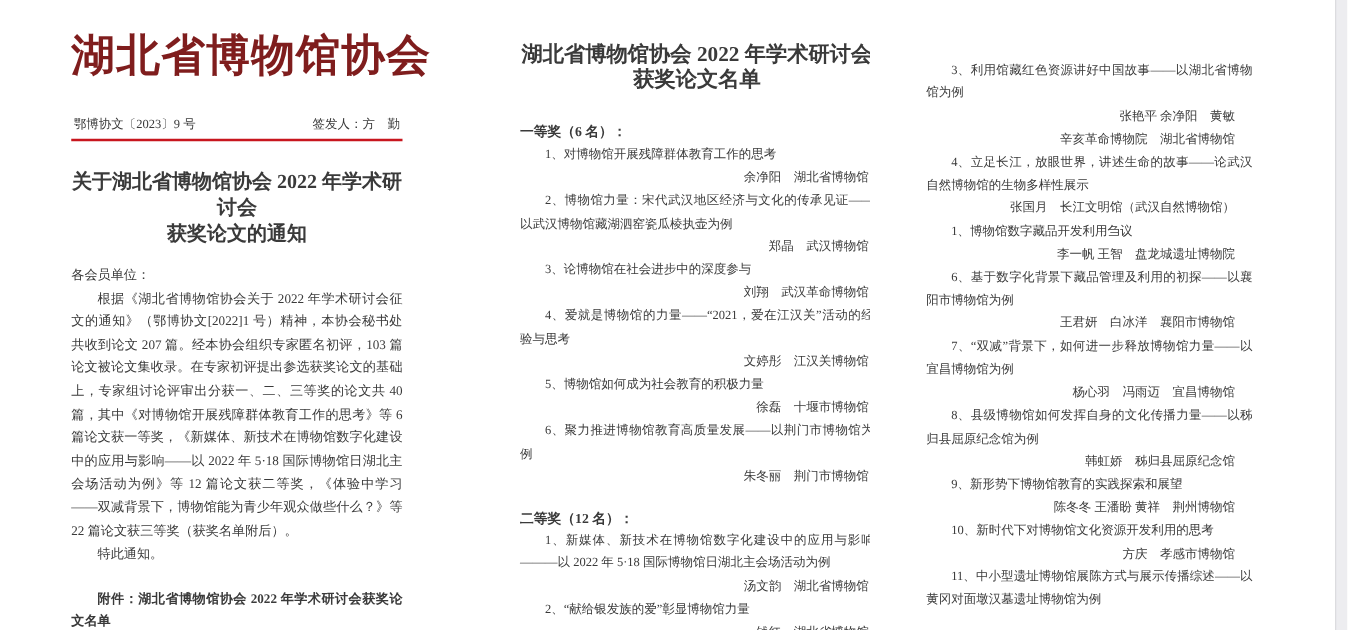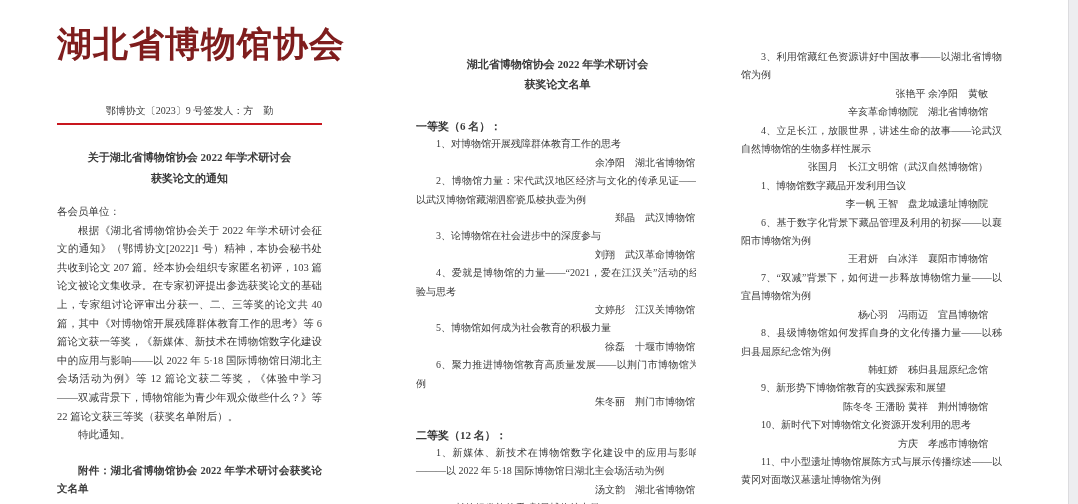--- a/index.html
+++ b/index.html
@@ -11,36 +11,36 @@
     -webkit-font-smoothing:antialiased;
   }
   .page{position:absolute;top:0;height:504px;background:#ffffff;box-sizing:border-box;}
   
   #page1{left:0;width:364px;padding:20px 42px 0 57px;}
   .masthead{
     text-align:center;font-weight:bold;font-size:35px;line-height:42px;
     letter-spacing:1px;color:#7f1d1d;margin-top:4px;white-space:nowrap;
   }
   .docnum-row{
-    display:flex;justify-content:center;align-items:flex-end;
-    font-size:10px;margin-top:38px;padding:0 2px 4px 2px;
+    display:flex;justify-content:space-between;align-items:flex-end;
+    font-size:10px;margin-top:26px;padding:0 2px 4px 2px;
   }
   .red-rule{height:2px;background:#c8161e;margin-top:1px;}
   .notice-title{
-    text-align:center;font-weight:bold;font-size:11px;line-height:21px;margin-top:22px;
+    text-align:center;font-weight:bold;font-size:16px;line-height:21px;margin-top:22px;
   }
   .p1-text{font-size:10.5px;line-height:18.6px;text-align:justify;}
   .salutation{margin-top:14px;}
   .body-par{text-indent:2em;}
   .closing{text-indent:2em;}
   .attachment{text-indent:2em;margin-top:17px;font-weight:bold;}
   
   #page2{left:372px;width:343px;padding:34px 16px 0 44px;}
   #page3{left:696px;width:340px;padding:36px 34px 0 45px;margin-top:12px;}
-  .list-title{text-align:center;font-weight:bold;font-size:11px;line-height:20px;margin-top:20px;}
+  .list-title{text-align:center;font-weight:bold;font-size:17px;line-height:20px;}
   .prize-heading{font-weight:bold;font-size:11px;line-height:18.4px;margin-top:14px;}
   .p23-text{font-size:10px;line-height:18.4px;}
   .paper-title{text-indent:2em;text-align:justify;}
   .authors{text-align:right;padding-right:4px;}
   #page3 .authors{padding-right:14px;}
   .gap-after-title{height:9px;}
   
   .edge-strip{
     position:absolute;top:0;right:0;width:9px;height:504px;
     background:#ededf0;border-left:1px solid #dcdcdf;

